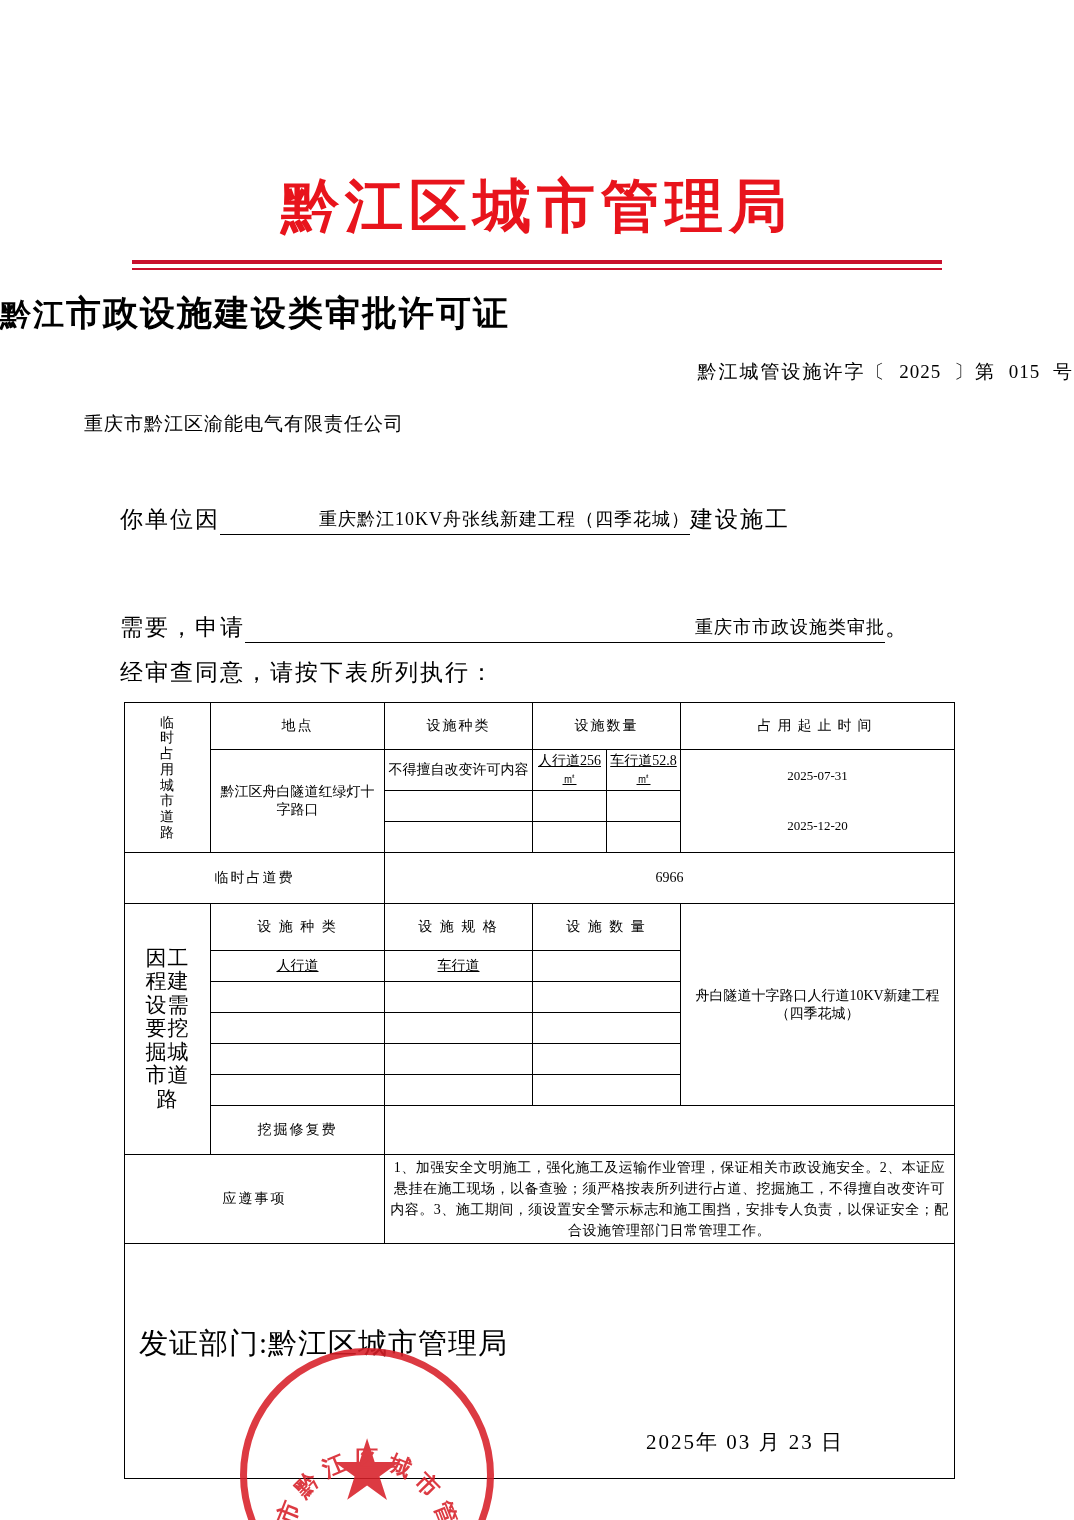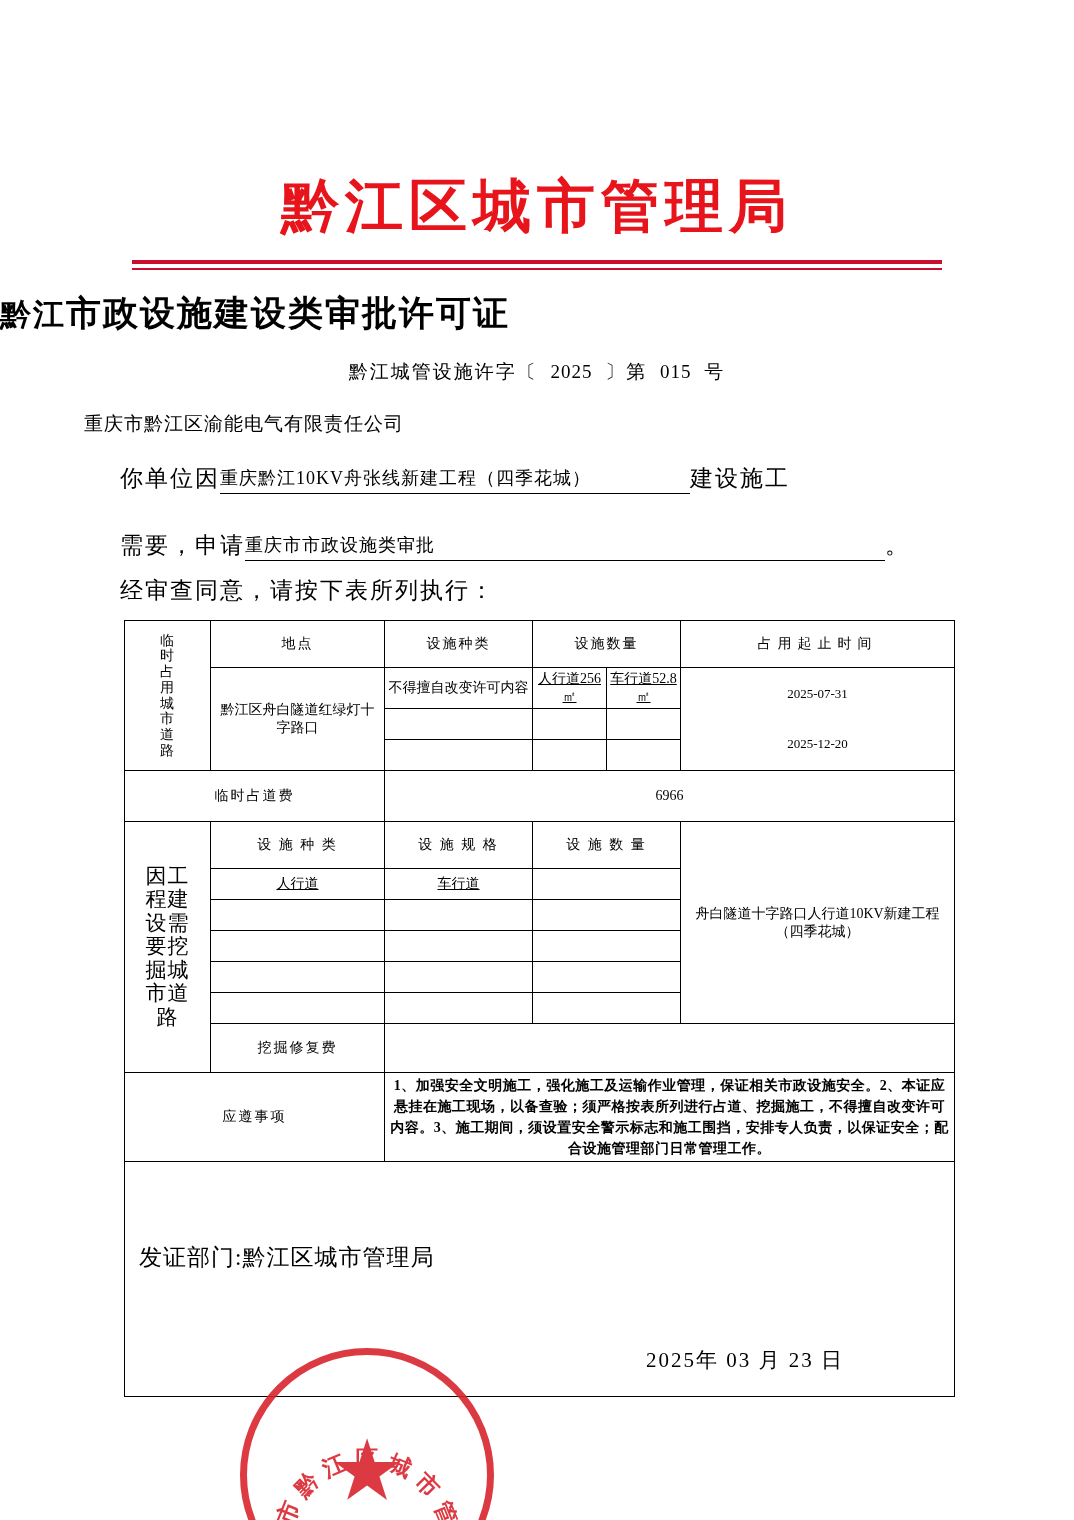--- a/index.html
+++ b/index.html
@@ -49,21 +49,21 @@
     text-align: left;
     font-size: 35px;
     font-weight: bold;
     margin-top: 20px;
     letter-spacing: 2px;
   }
   .doc-title .small {
     font-size: 31px;
   }
   .doc-number {
-    text-align: center;
+    text-align: right;
     font-size: 19px;
     margin-top: 22px;
     letter-spacing: 2px;
   }
   .doc-number .num {
     letter-spacing: 1px;
     padding: 0 6px;
   }
 
   
@@ -74,25 +74,25 @@
     letter-spacing: 1px;
   }
   .line-row {
     display: flex;
     align-items: flex-end;
     font-size: 23px;
     margin-left: 120px;
     margin-top: 26px;
     letter-spacing: 2px;
   }
-  .line-row .lead { white-space: nowrap; }
+  .line-row .lead { white-space: nowrap; margin-top: 41px; }
   .fill {
     flex: 0 0 auto;
     border-bottom: 1.5px solid #000;
-    text-align: left;
+    text-align: right;
     font-size: 18px;
     letter-spacing: 1px;
     padding-bottom: 3px;
   }
   .fill-1 { width: 470px; }
   .fill-2 { width: 640px; }
   .row2 { margin-top: 36px; }
   .row3 {
     margin-left: 120px;
     margin-top: 14px;
@@ -142,33 +142,32 @@
     font-size: 25px;
     letter-spacing: 2px;
     width: 148px;
   }
   .notes-body {
     text-align: left;
     font-size: 18px;
     line-height: 1.5;
     padding: 8px 10px 8px 8px;
     letter-spacing: 0.5px;
-    font-weight: bold;
   }
   .notes-body .indent { text-indent: 2em; }
 
   
   .issue-cell {
     height: 230px;
     position: relative;
     text-align: left;
     vertical-align: top;
   }
   .issue-dept {
-    font-size: 23px;
+    font-size: 29px;
     letter-spacing: 1px;
     position: absolute;
     left: 14px;
     top: 80px;
     white-space: nowrap;
   }
   .issue-date {
     position: absolute;
     right: 110px;
     bottom: 22px;

